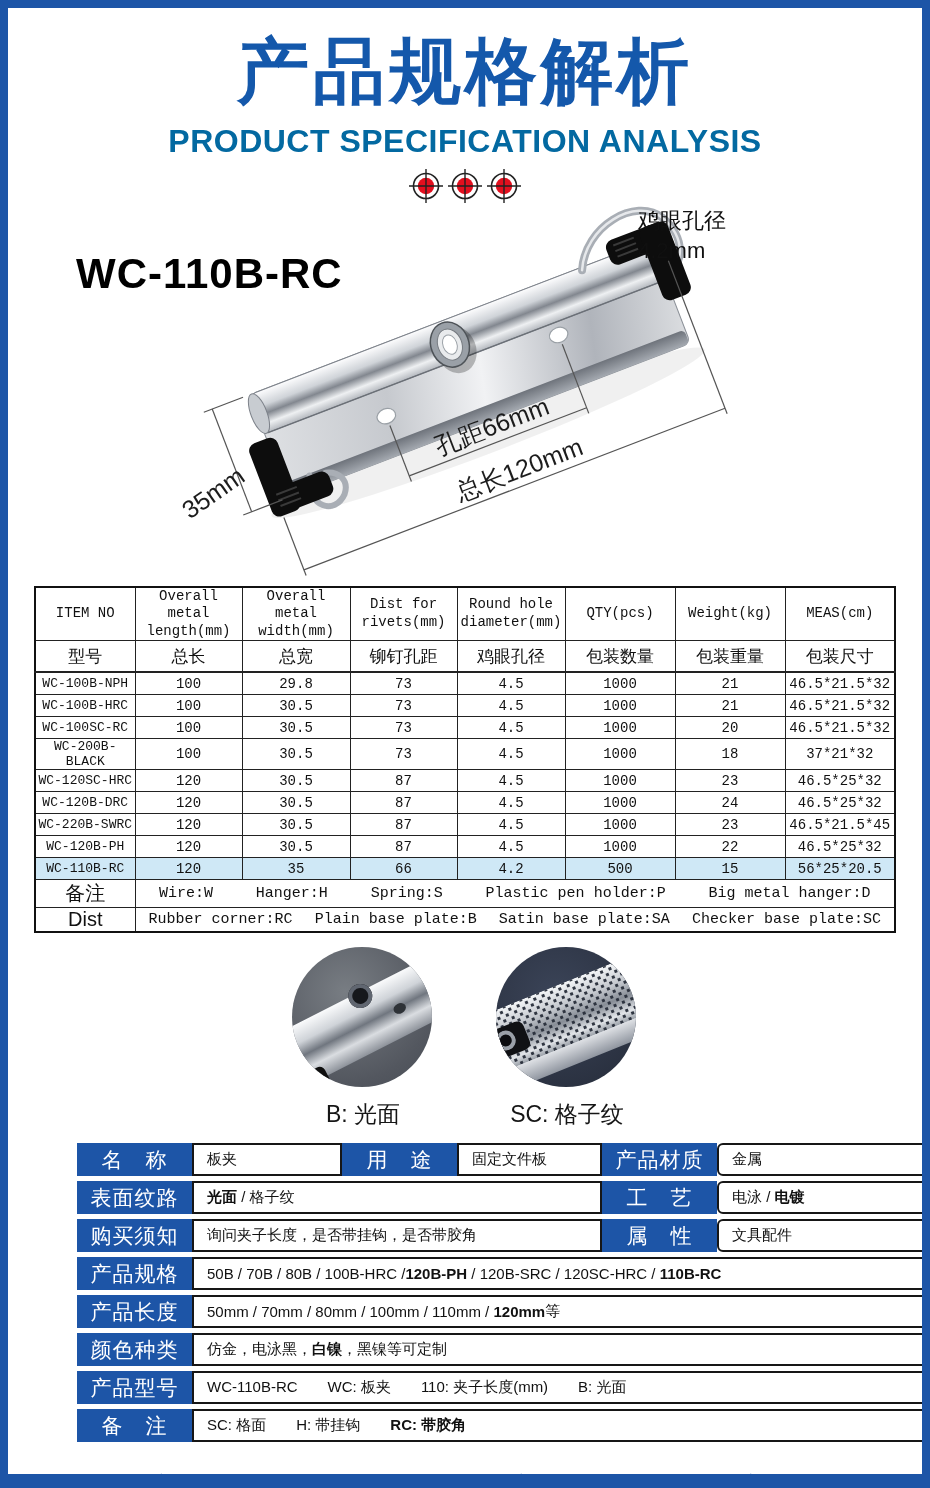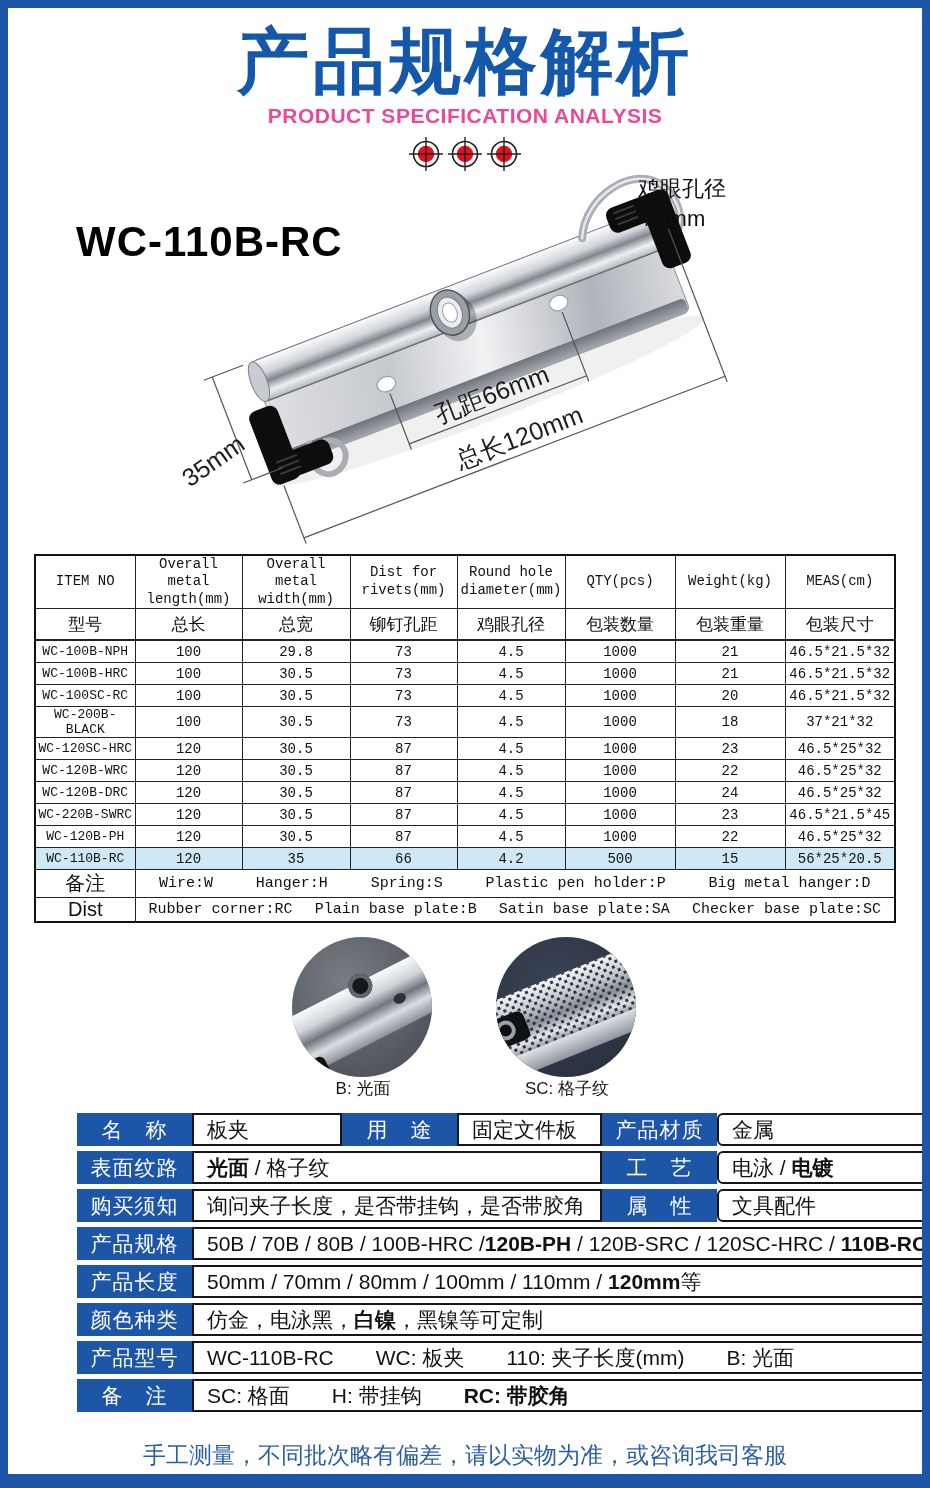--- a/index.html
+++ b/index.html
@@ -2,24 +2,24 @@
 <html><head>
 <meta charset="utf-8">
 <style>
   html,body{margin:0;padding:0;background:#fff;}
   .page{
     position:relative; width:930px; height:1488px; box-sizing:border-box;
     border:8px solid #1d55a7; border-bottom-width:14px; background:#fff;
     overflow:hidden; font-family:"Liberation Sans", sans-serif; color:#111;
   }
   
-  .hdr{ padding-top:16px; text-align:center; }
+  .hdr{ padding-top:26px; text-align:center; }
   .hdr h1{ margin:0; font-size:72px; line-height:1.05; font-weight:800;
     color:#1458ab; letter-spacing:4px; }
-  .hdr .sub{ margin-top:4px; font-size:21px; font-weight:700; color:#ec4899; letter-spacing:.5px; }
+  .hdr .sub{ margin-top:13px; font-size:32px; font-weight:700; color:#0369a1; letter-spacing:.5px; }
   .targets{ margin-top:8px; display:flex; justify-content:center; gap:3px; height:36px; }
   .targets svg{ width:36px; height:36px; }
   
   .hero{ position:relative; height:372px; }
   .hero .model{ position:absolute; left:68px; top:46px; font-size:42px; font-weight:800; letter-spacing:1px; color:#000; }
   .hero .hole-ann{ position:absolute; left:630px; top:2px; font-size:22px; line-height:1.4; color:#101010; }
   .hero svg.clipart{ position:absolute; left:0; top:0; width:914px; height:372px; }
   .dim-txt{ font-size:25px; fill:#1c1c1c; font-family:"Liberation Sans",sans-serif; }
   
   table.spec{ width:860px; margin:10px auto 0; border-collapse:collapse; table-layout:fixed;
@@ -54,28 +54,28 @@
       radial-gradient(circle, rgba(40,46,58,.95) 1.5px, transparent 2px),
       radial-gradient(circle, rgba(40,46,58,.95) 1.5px, transparent 2px),
       linear-gradient(180deg,#f4f6f8 0%,#c3c7cd 35%,#878d96 60%,#e2e5e9 85%,#9aa0a8 100%);
     background-size:9px 9px, 9px 9px, 100% 100%;
     background-position:0 0, 4.5px 4.5px, 0 0; }
   .sc-base{ position:absolute; left:-24px; top:98px; width:180px; height:24px; transform:rotate(-22deg);
     background:linear-gradient(180deg,#eceef1,#8f959f); border-radius:5px; }
   .scbar .cap-m{ position:absolute; left:10px; top:18px; width:46px; height:30px; background:#101114; border-radius:7px; }
   .scbar .grom2{ position:absolute; left:24px; top:22px; width:20px; height:20px; border-radius:50%;
     background:#0c0d10; box-shadow:inset 0 0 0 4px #9aa0a8; }
-  .finish-label{ font-size:17px; color:#161616; }
+  .finish-label{ margin-top:12px; font-size:23px; color:#161616; }
   
   .info{ width:776px; margin:13px auto 0; display:flex; flex-direction:column; gap:5px; }
   .irow{ display:flex; height:33px; }
   .ilabel{ flex:none; background:#1d55a7; color:#fff; display:flex; align-items:center; justify-content:center;
     font-size:21px; letter-spacing:1px; }
   .ival{ flex:none; box-sizing:border-box; border:2px solid #161616; display:flex; align-items:center;
-    padding:12px 13px; font-size:21px; white-space:pre; overflow:hidden; }
+    padding:12px 13px; font-size:15px; white-space:pre; overflow:hidden; }
   .w-label{ width:115px; } .w1{ width:150px; } .w2{ width:145px; } .w3{ width:220px;border-radius:6px; }
   .w-mid{ width:410px; } .w-full{ width:745px; }
   .ival b{ font-weight:700; }
   
   .footnote{ margin-top:28px; text-align:center; font-size:23px; color:#2b5fa9; }
 </style>
 </head>
 <body>
 
 <div class="page">
@@ -283,30 +283,20 @@
           <td>WC-120SC-HRC</td>
           <td>120</td>
           <td>30.5</td>
           <td>87</td>
           <td>4.5</td>
           <td>1000</td>
           <td>23</td>
           <td>46.5*25*32</td>
         </tr>
         <tr>
-          <td>WC-120B-WRC</td>
-          <td>120</td>
-          <td>30.5</td>
-          <td>87</td>
-          <td>4.5</td>
-          <td>1000</td>
-          <td>22</td>
-          <td>46.5*25*32</td>
-        </tr>
-        <tr>
           <td>WC-120B-DRC</td>
           <td>120</td>
           <td>30.5</td>
           <td>87</td>
           <td>4.5</td>
           <td>1000</td>
           <td>24</td>
           <td>46.5*25*32</td>
         </tr>
         <tr>

